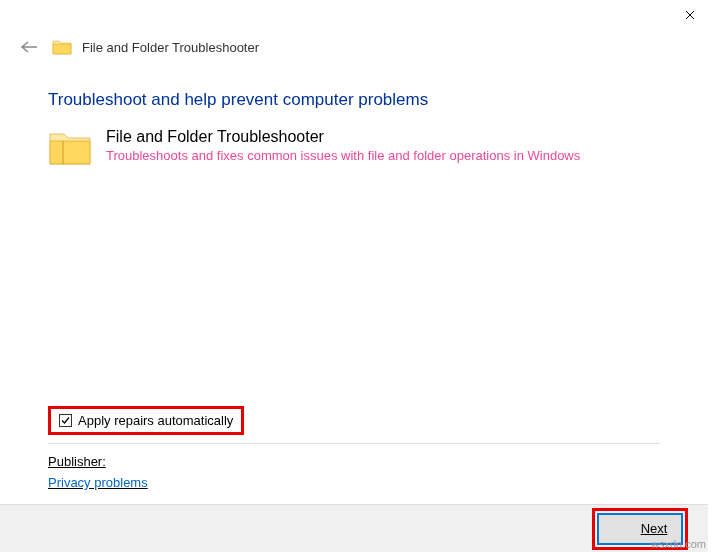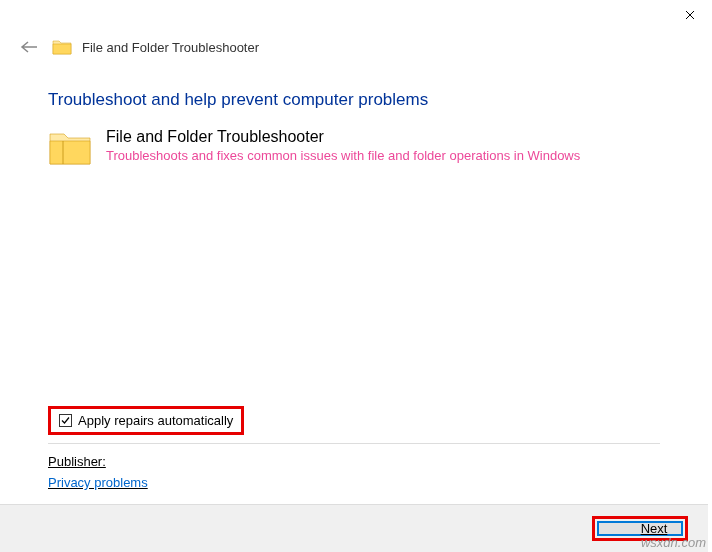--- a/index.html
+++ b/index.html
@@ -124,21 +124,21 @@
   border-top: 1px solid #ddd;
   height: 48px;
   display: flex;
   justify-content: flex-end;
   align-items: center;
   padding: 0 20px;
   gap: 10px;
 }
 .btn {
   min-width: 86px;
-  height: 15px;
+  height: 32px;
   border: 1px solid #adadad;
   background: #e1e1e1;
   font-size: 13px;
   text-align: center;
   display: flex;
   align-items: center;
   justify-content: center;
   cursor: pointer;
   padding-left: 28px;
 }
@@ -147,23 +147,22 @@
   padding: 2px;
 }
 .btn-next {
   border: 2px solid #0078d7;
   background: #e1e1e1;
 }
 .watermark {
   position: absolute;
   right: 6px;
   bottom: 2px;
-  font-size: 13px;
+  font-size: 11px;
   color: #999;
-  font-style: italic;
 }
 svg { display: block; }
 </style>
 </head>
 <body>
 
 <div class="titlebar">
   <div class="close-x">
     <svg width="10" height="10" viewBox="0 0 10 10">
         <path d="M1 1 L9 9 M9 1 L1 9" stroke="#000" stroke-width="1" fill="none"></path>

